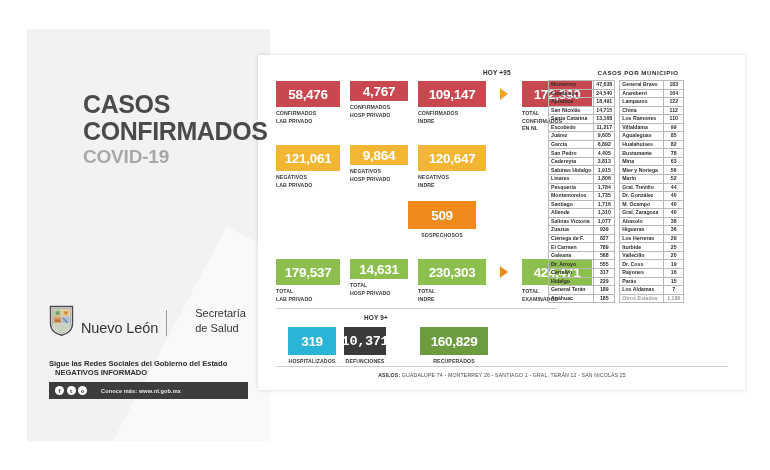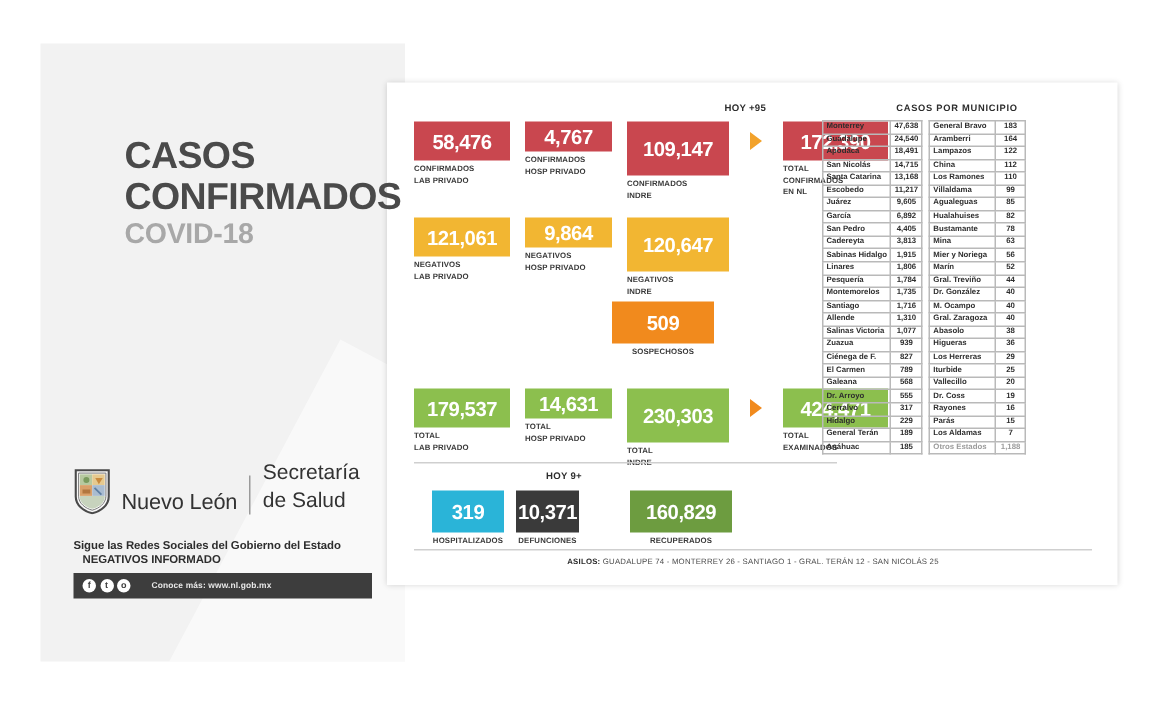--- a/index.html
+++ b/index.html
@@ -79,23 +79,24 @@
     color: #333333;
     letter-spacing: -0.1px;
     padding-right: 8px;
   }
   .logo-div {
     width: 1px; height: 26px;
     background: #9a9a9a;
     margin-right: 8px;
   }
   .sec-salud {
-    font-size: 14px;
+    font-size: 11px;
     line-height: 1.35;
     color: #333333;
+    margin-left: 20px;
   }
   .redes {
     position: absolute;
     left: 22px; top: 330px;
     z-index: 2;
   }
   .redes-l1 {
     font-size: 7.6px; font-weight: 700; color: #2d2d2d;
     letter-spacing: -0.05px;
   }
@@ -155,21 +156,21 @@
   .red   { background: #c9474f; }
   .yel   { background: #f2b632; }
   .orng  { background: #f18a1d; }
   .grn   { background: #8cbf4e; }
   .cyan  { background: #2ab4d8; }
   .blk   { background: #3a3a3a; }
   .dgrn  { background: #6d9c40; }
 
   .w1 { width: 64px; height: 26px; }
   .w2 { width: 58px; height: 20px; }
-  .w3 { width: 68px; height: 36px; }
+  .w3 { width: 68px; height: 26px; }
   .wtot { width: 70px; height: 26px; }
 
   .arrow {
     width: 0; height: 0;
     border-top: 6px solid transparent;
     border-bottom: 6px solid transparent;
     border-left: 8px solid #f2a22b;
   }
   .arrow-grn { border-left-color: #f18a1d; }
   .hoy-lbl {
@@ -229,21 +230,21 @@
 </head>
 <body>
 
 <div id="poster">
 
   <div class="left-panel">
 
     <div class="title-block">
       <div class="t-casos">CASOS</div>
       <div class="t-confirmados">CONFIRMADOS</div>
-      <div class="t-covid">COVID-18</div>
+      <div class="t-covid">COVID-19</div>
     </div>
 
 
     <div class="logo-row">
       <span class="shield">
         <svg width="25" height="31" viewBox="0 0 25 31">
           <path d="M1.5 1.5 H23.5 V19 C23.5 25 18 29 12.5 30.2 C7 29 1.5 25 1.5 19 Z" fill="#f7f7f7" stroke="#4a4a4a" stroke-width="1.4"></path>
           <path d="M3.4 3.4 H21.6 V18.8 C21.6 23.6 17 27 12.5 28.1 C8 27 3.4 23.6 3.4 18.8 Z" fill="#ffffff" stroke="#6a6a6a" stroke-width=".6"></path>
           <rect x="4.2" y="4.2" width="8.3" height="7.2" fill="#b7c9a0"></rect>
           <rect x="12.5" y="4.2" width="8.3" height="7.2" fill="#e5c98f"></rect>
@@ -418,21 +419,21 @@
       <div class="srow" style="left:12px; top:258px; gap:8px; align-items:flex-start;">
         <div class="cell">
           <div class="box cyan" style="width:48px;height:28px;">
             <span class="box-num">319</span>
           </div>
           <div class="cap" style="text-align:center;">
             <div>HOSPITALIZADOS</div>
           </div>
         </div>
         <div class="cell">
-          <div class="box blk" style="width:42px;height:28px;">
+          <div class="box blk" style="width:42px;height:28px;font-family:Liberation Mono, monospace;">
             <span class="box-num">10,371</span>
           </div>
           <div class="cap" style="text-align:center;">
             <div>DEFUNCIONES</div>
           </div>
         </div>
         <div class="cell" style="margin-left:26px;">
           <div class="box dgrn" style="width:68px;height:28px;">
             <span class="box-num">160,829</span>
           </div>

